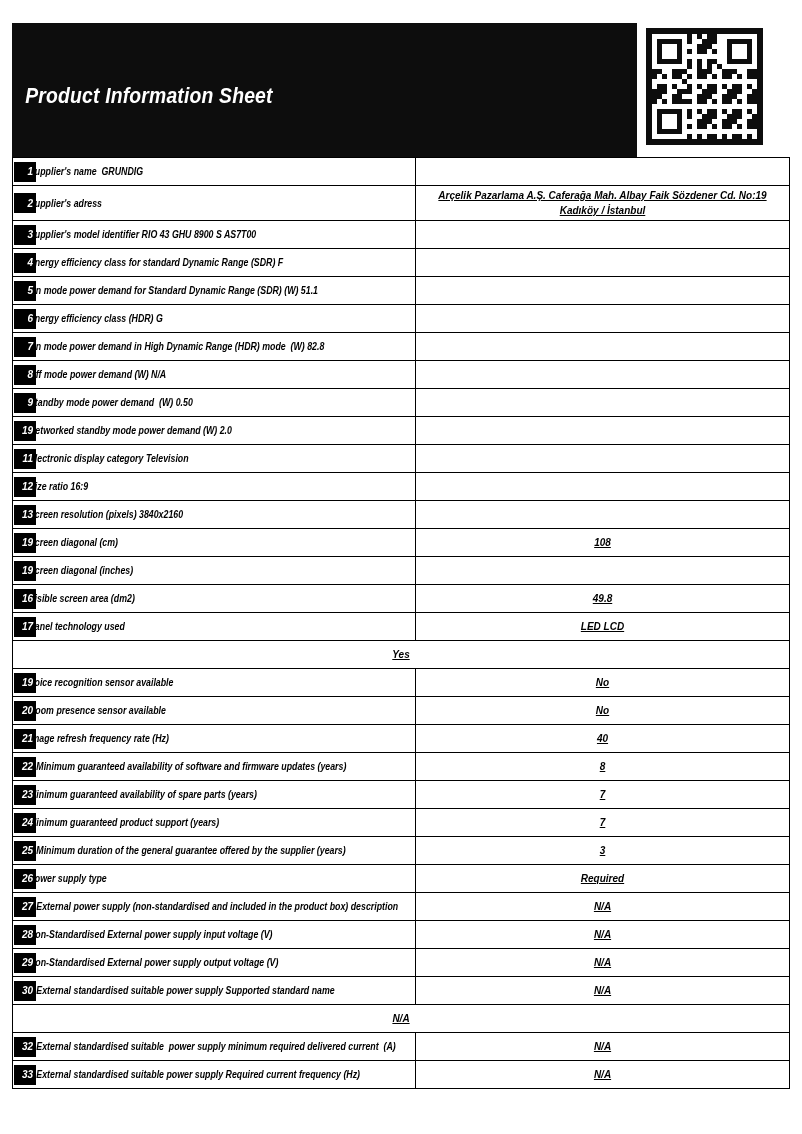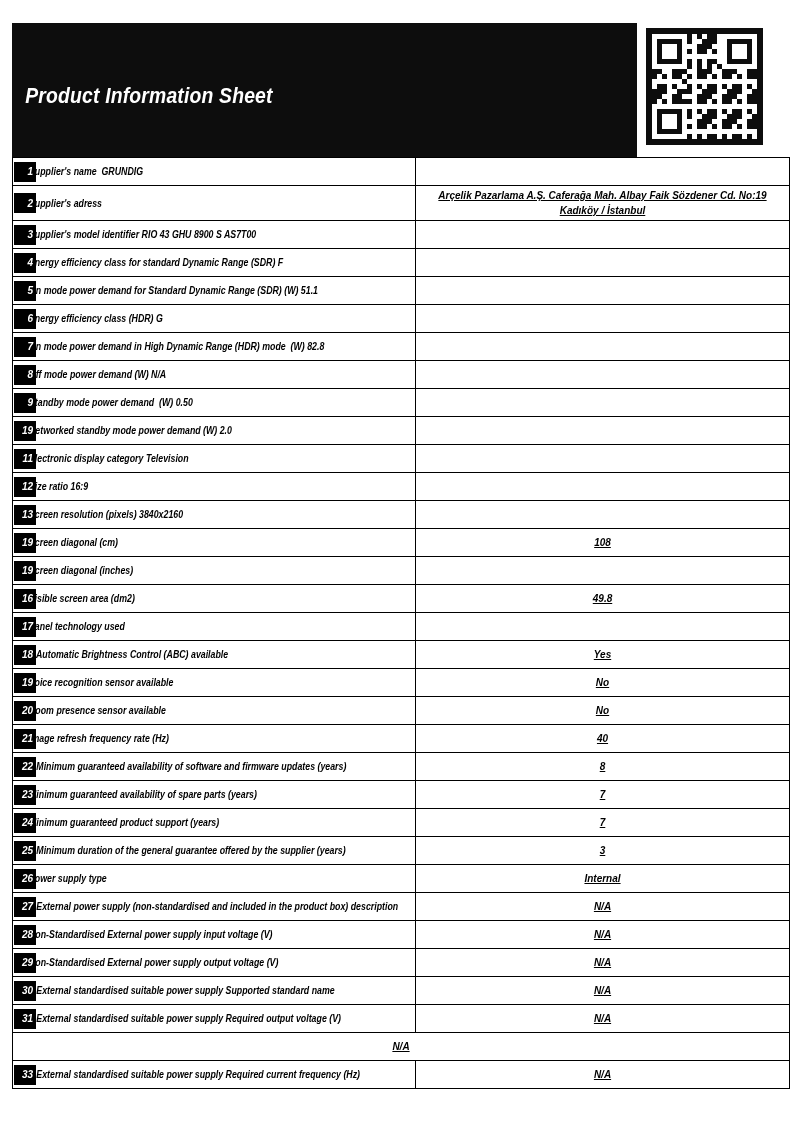--- a/index.html
+++ b/index.html
@@ -644,29 +644,24 @@
     <div class="cell-value">49.8</div>
   </div>
 
   <div class="row">
     <div class="cell-label">
       <span class="badge">
             <span class="num">17</span>
           </span>
       <span class="lbl">Panel technology used</span>
     </div>
-  </div>
-
-  <div class="row">
-    <div class="cell-label">
-      <span class="badge">
-            <span class="num">18</span>
-          </span>
-      <span class="lbl">   Automatic Brightness Control (ABC) available</span>
-    </div>
+    <div class="cell-value">LED LCD</div>
+  </div>
+
+  <div class="row">
     <div class="cell-value">Yes</div>
   </div>
 
   <div class="row">
     <div class="cell-label">
       <span class="badge">
             <span class="num">19</span>
           </span>
       <span class="lbl">Voice recognition sensor available</span>
     </div>
@@ -733,21 +728,21 @@
     <div class="cell-value">3</div>
   </div>
 
   <div class="row">
     <div class="cell-label">
       <span class="badge">
             <span class="num">26</span>
           </span>
       <span class="lbl">Power supply type</span>
     </div>
-    <div class="cell-value">Internal</div>
+    <div class="cell-value">Required</div>
   </div>
 
   <div class="row">
     <div class="cell-label">
       <span class="badge">
             <span class="num">27</span>
           </span>
       <span class="lbl">   External power supply (non-standardised and included in the product box) description</span>
     </div>
     <div class="cell-value">N/A</div>
@@ -777,30 +772,30 @@
     <div class="cell-label">
       <span class="badge">
             <span class="num">30</span>
           </span>
       <span class="lbl">   External standardised suitable power supply Supported standard name</span>
     </div>
     <div class="cell-value">N/A</div>
   </div>
 
   <div class="row">
-    <div class="cell-label">
-      <span class="badge">
-            <span class="num">31</span>
-          </span>
-      <span class="lbl">   External standardised suitable power supply Required output voltage (V)</span>
-    </div>
     <div class="cell-value">N/A</div>
   </div>
 
   <div class="row">
+    <div class="cell-label">
+      <span class="badge">
+            <span class="num">32</span>
+          </span>
+      <span class="lbl">   External standardised suitable  power supply minimum required delivered current  (A)</span>
+    </div>
     <div class="cell-value">N/A</div>
   </div>
 
   <div class="row">
     <div class="cell-label">
       <span class="badge">
             <span class="num">33</span>
           </span>
       <span class="lbl">   External standardised suitable power supply Required current frequency (Hz)</span>
     </div>

